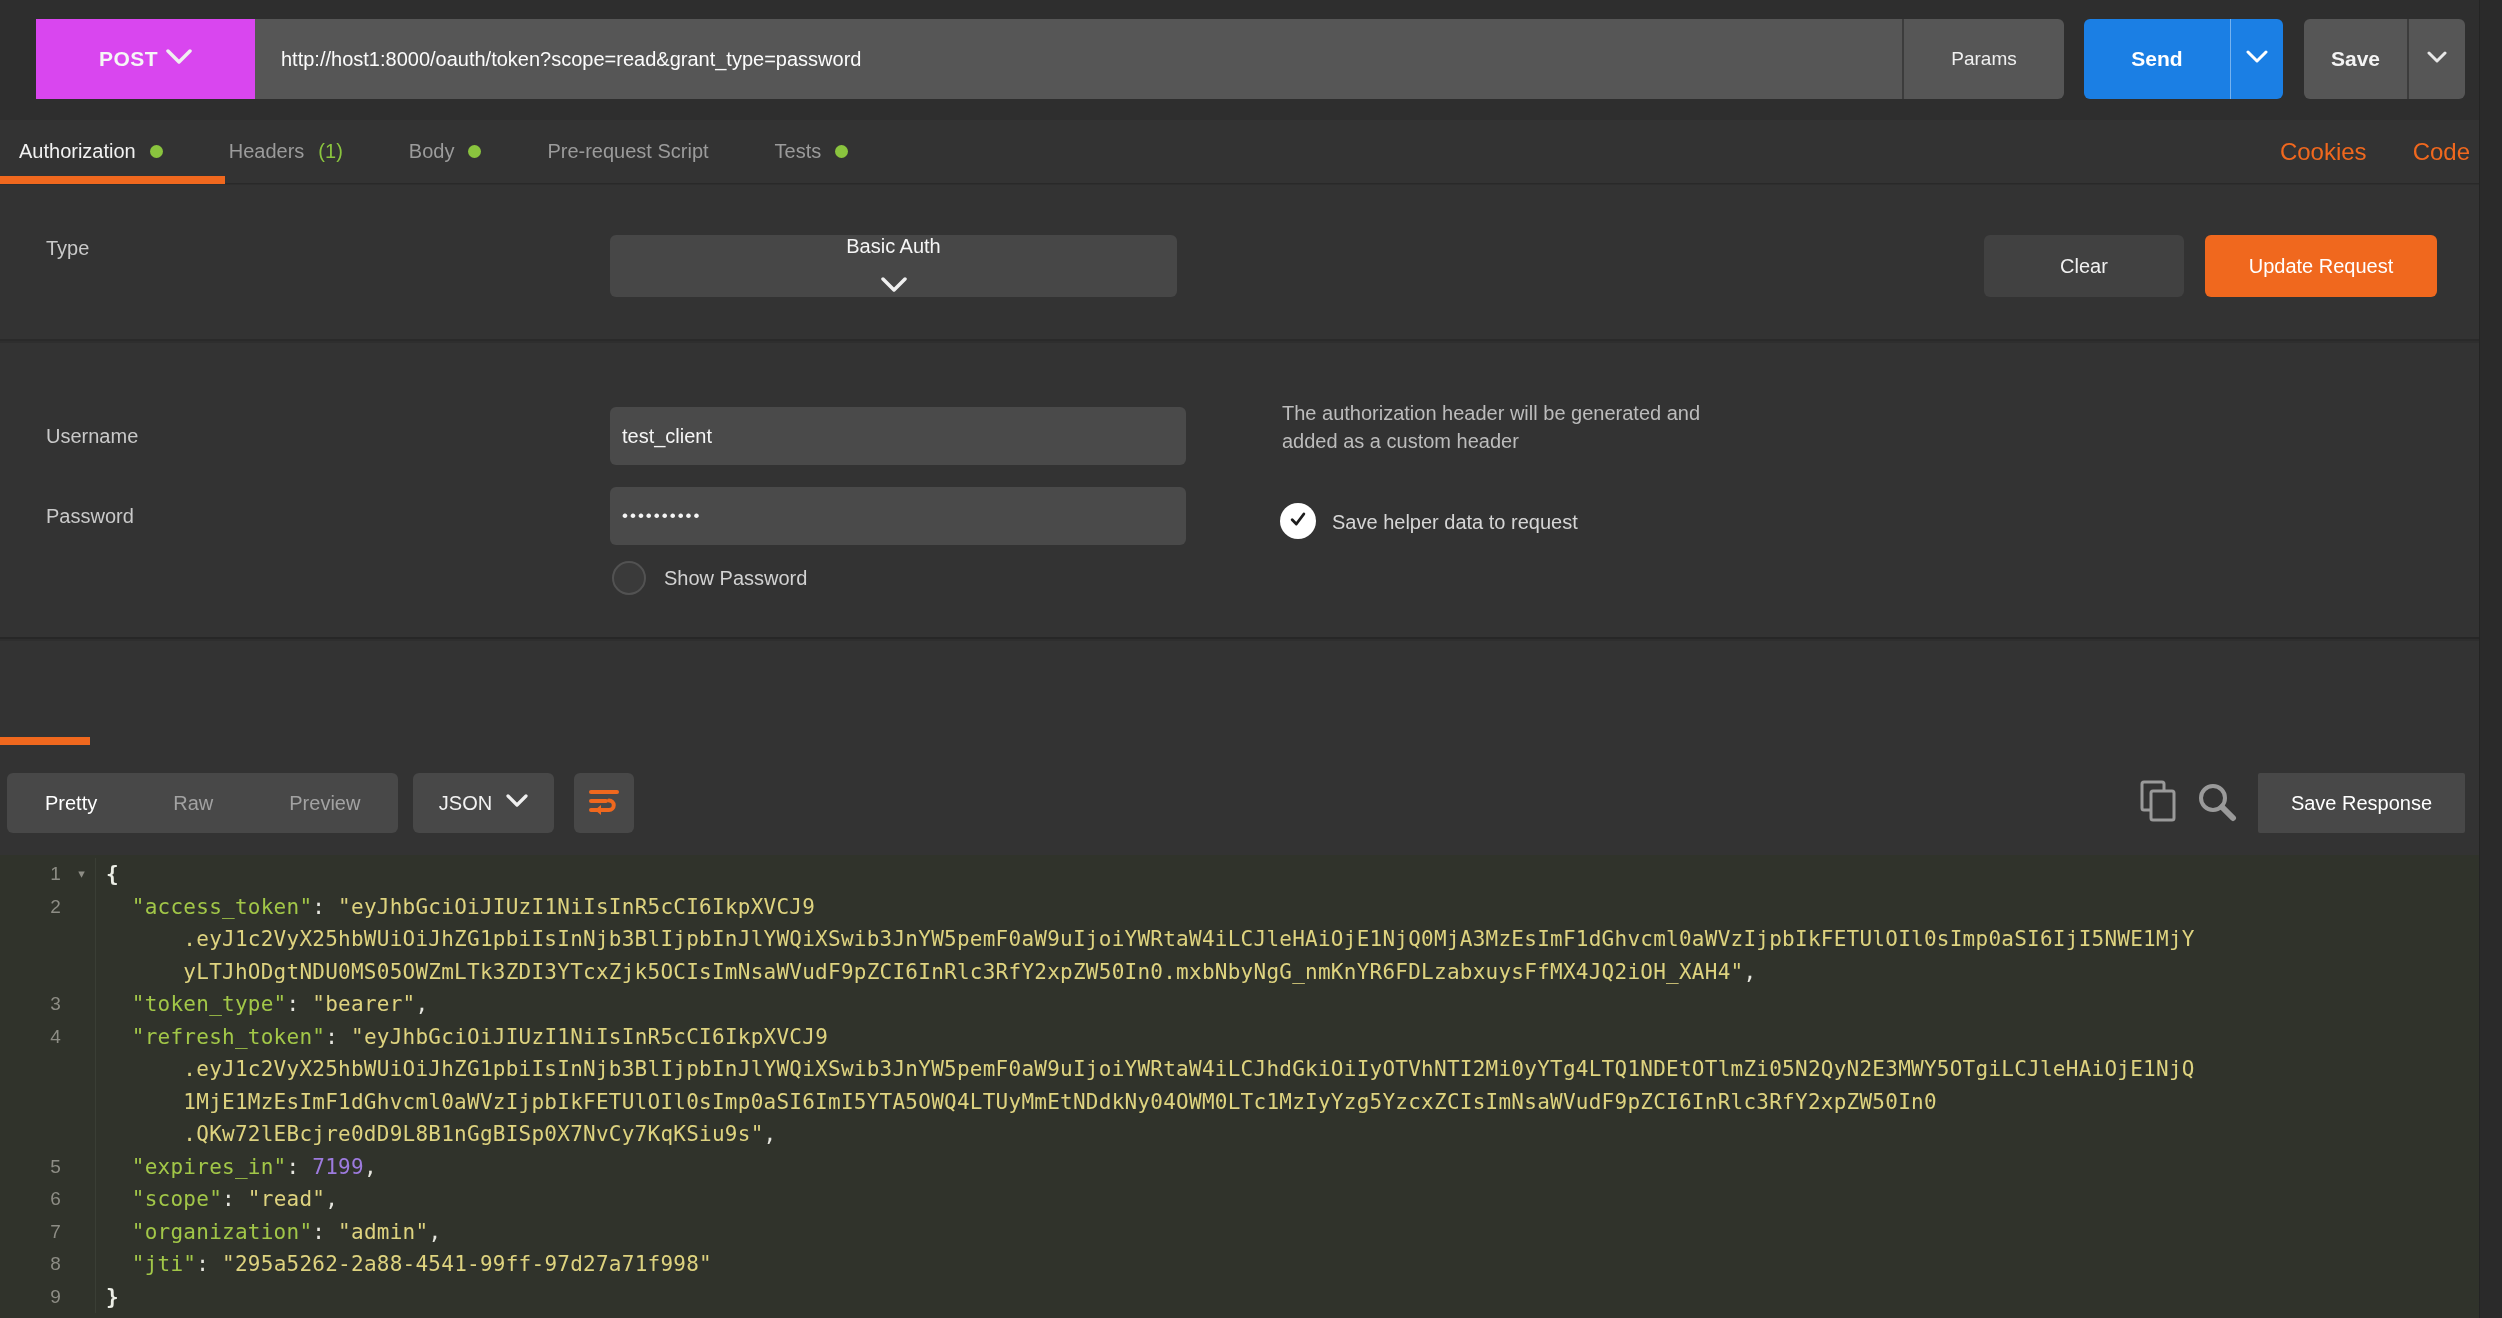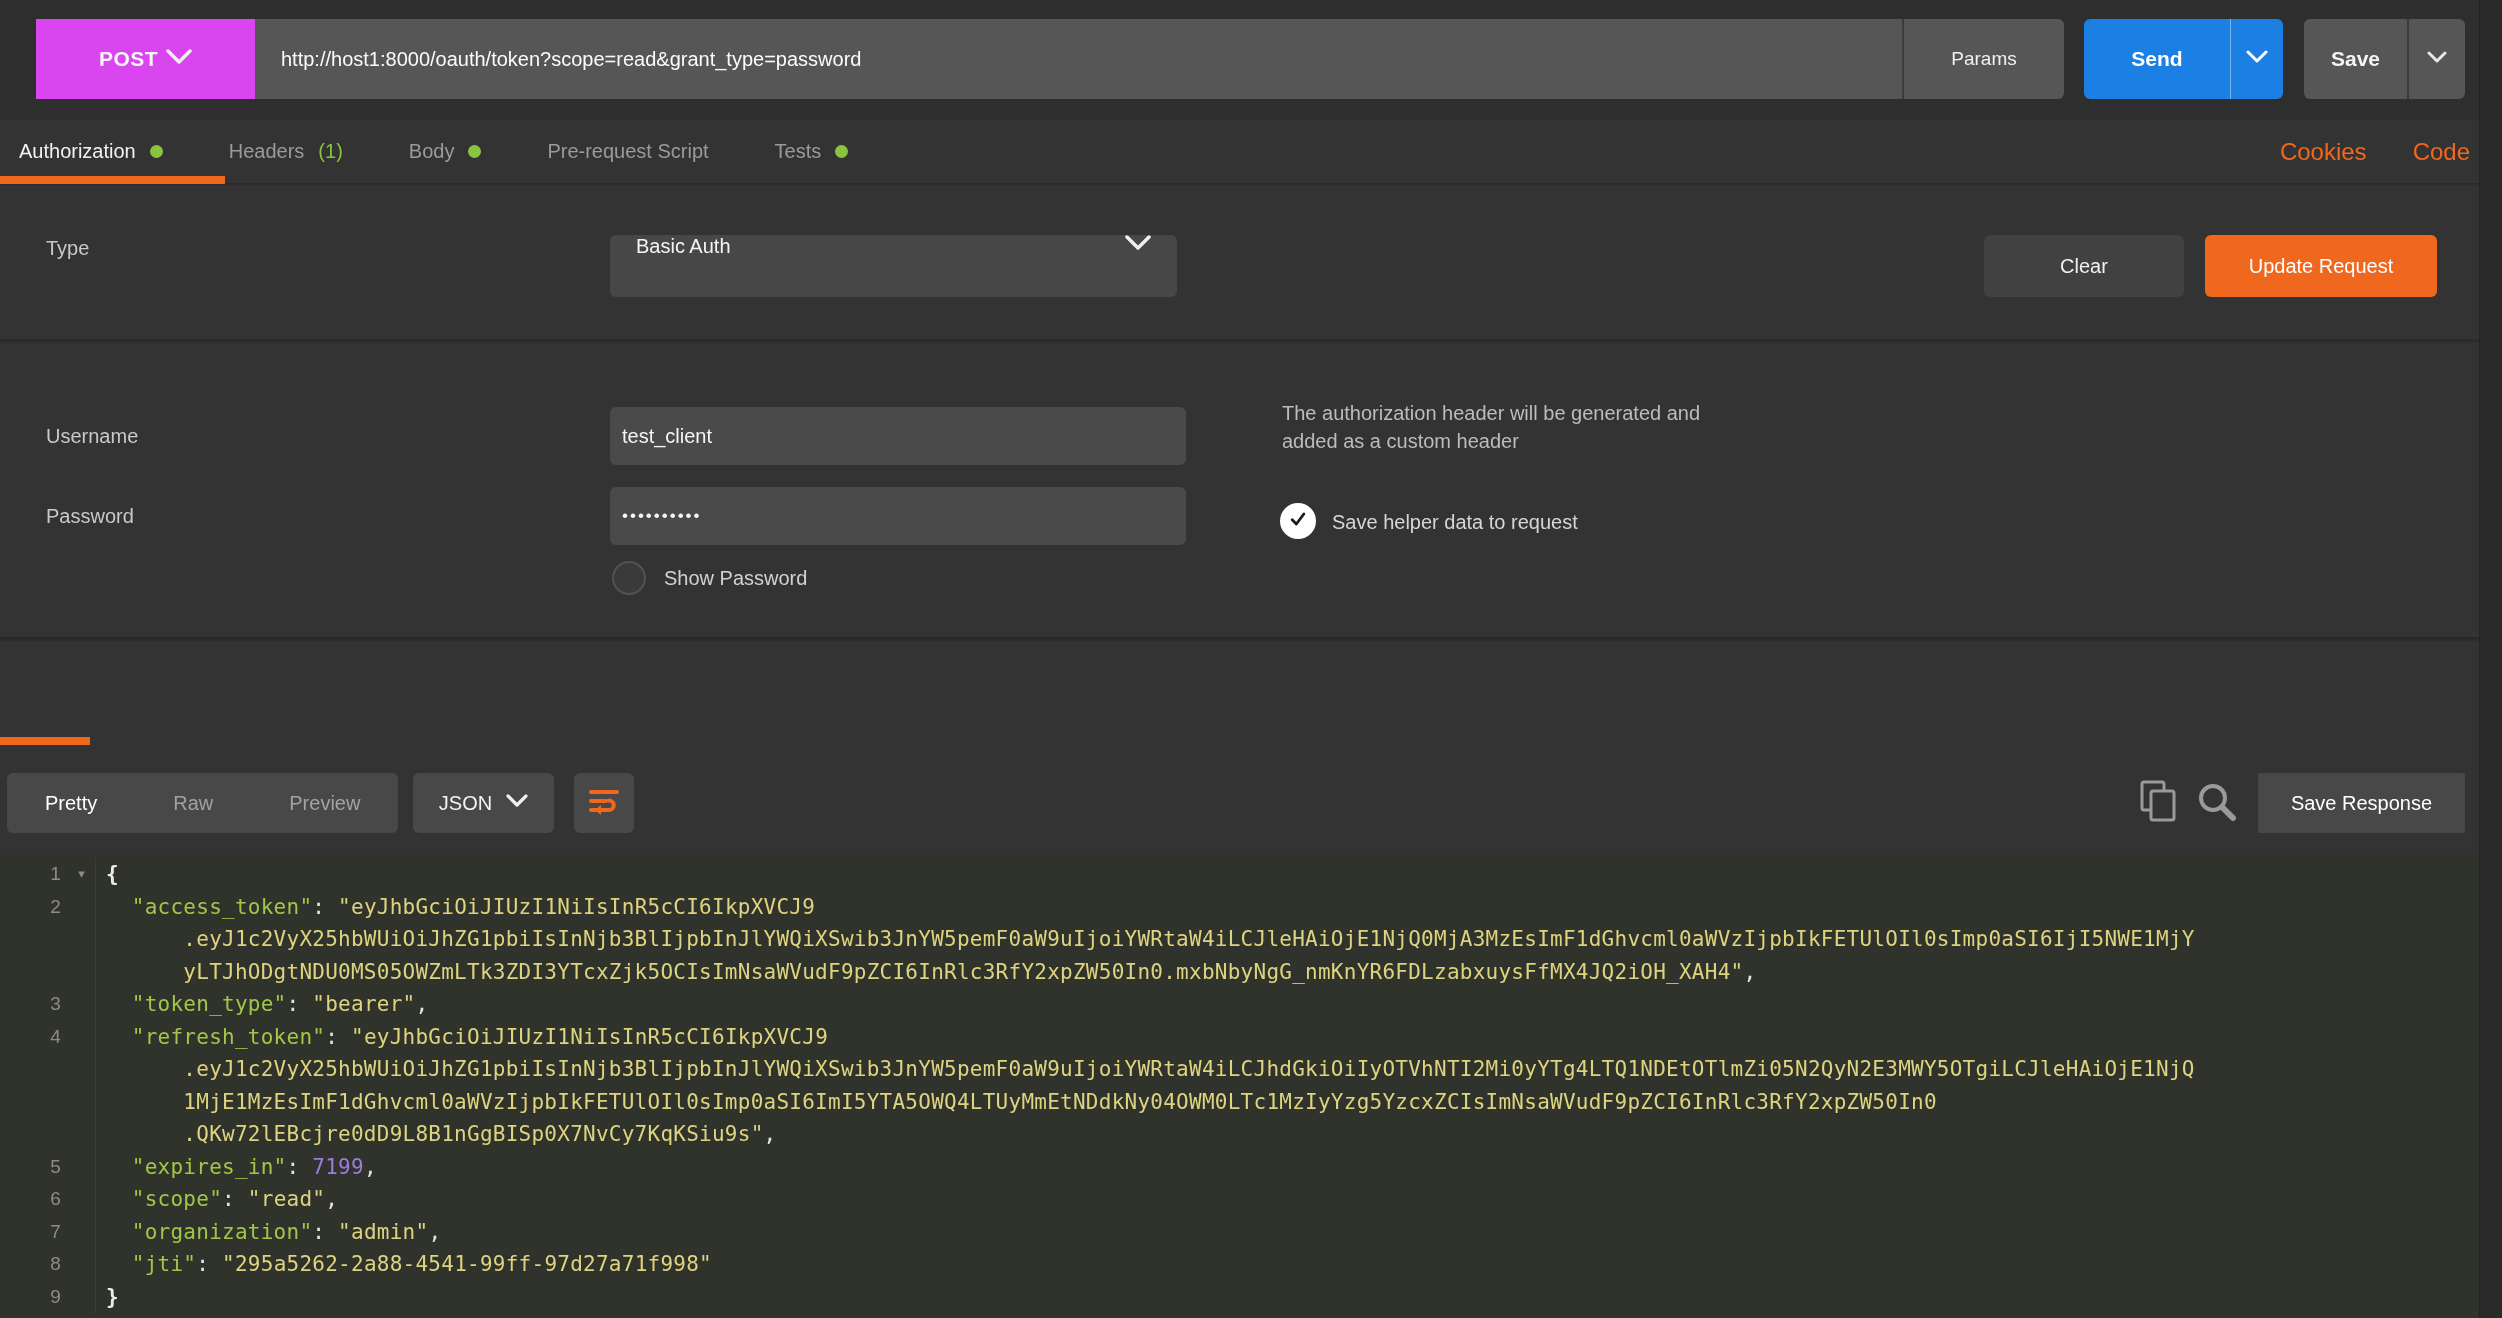--- a/index.html
+++ b/index.html
@@ -28,21 +28,21 @@
   .req-tab.active{color:#f2f2f2;}
   .dot{width:13px;height:13px;border-radius:50%;background:var(--dot-green);display:inline-block;}
   .badge{color:var(--dot-green);}
   .tab-underline{left:0;top:176px;width:225px;height:8px;background:var(--accent-orange);}
   .top-links{right:32px;top:120px;height:64px;display:flex;align-items:center;gap:46px;}
   .top-links span{color:var(--accent-orange);font-size:24px;cursor:pointer;}
 
   
   .auth-type{left:0;top:185px;width:2502px;height:156px;background:#333;border-bottom:2px solid #2a2a2a;box-sizing:border-box;}
   .field-label{font-size:20px;color:#c9c9c9;}
-  .dd{display:flex;justify-content:space-between;background:#474747;border-radius:6px;padding:0 26px;box-sizing:border-box;cursor:pointer;}
+  .dd{display:flex;align-items:center;justify-content:space-between;background:#474747;border-radius:6px;padding:0 26px;box-sizing:border-box;cursor:pointer;flex-direction:column;}
   .dd .val{font-size:20px;color:#f5f5f5;}
   .btn{display:flex;align-items:center;justify-content:center;border-radius:6px;font-size:20px;cursor:pointer;}
   .btn.gray{background:#414141;color:#f0f0f0;}
   .btn.orange{background:var(--accent-orange);color:#fff;}
 
   
   .auth-cred{left:0;top:343px;width:2502px;height:296px;background:#333;border-bottom:2px solid #272727;box-sizing:border-box;}
   .text-input{display:flex;align-items:center;background:#4a4a4a;border-radius:6px;padding-left:12px;box-sizing:border-box;font-size:20px;color:#f5f5f5;}
   .pwd{font-size:17px;letter-spacing:2px;}
   .radio-circle{width:34px;height:34px;border-radius:50%;background:#3a3a3a;border:2px solid #525252;box-sizing:border-box;cursor:pointer;}

